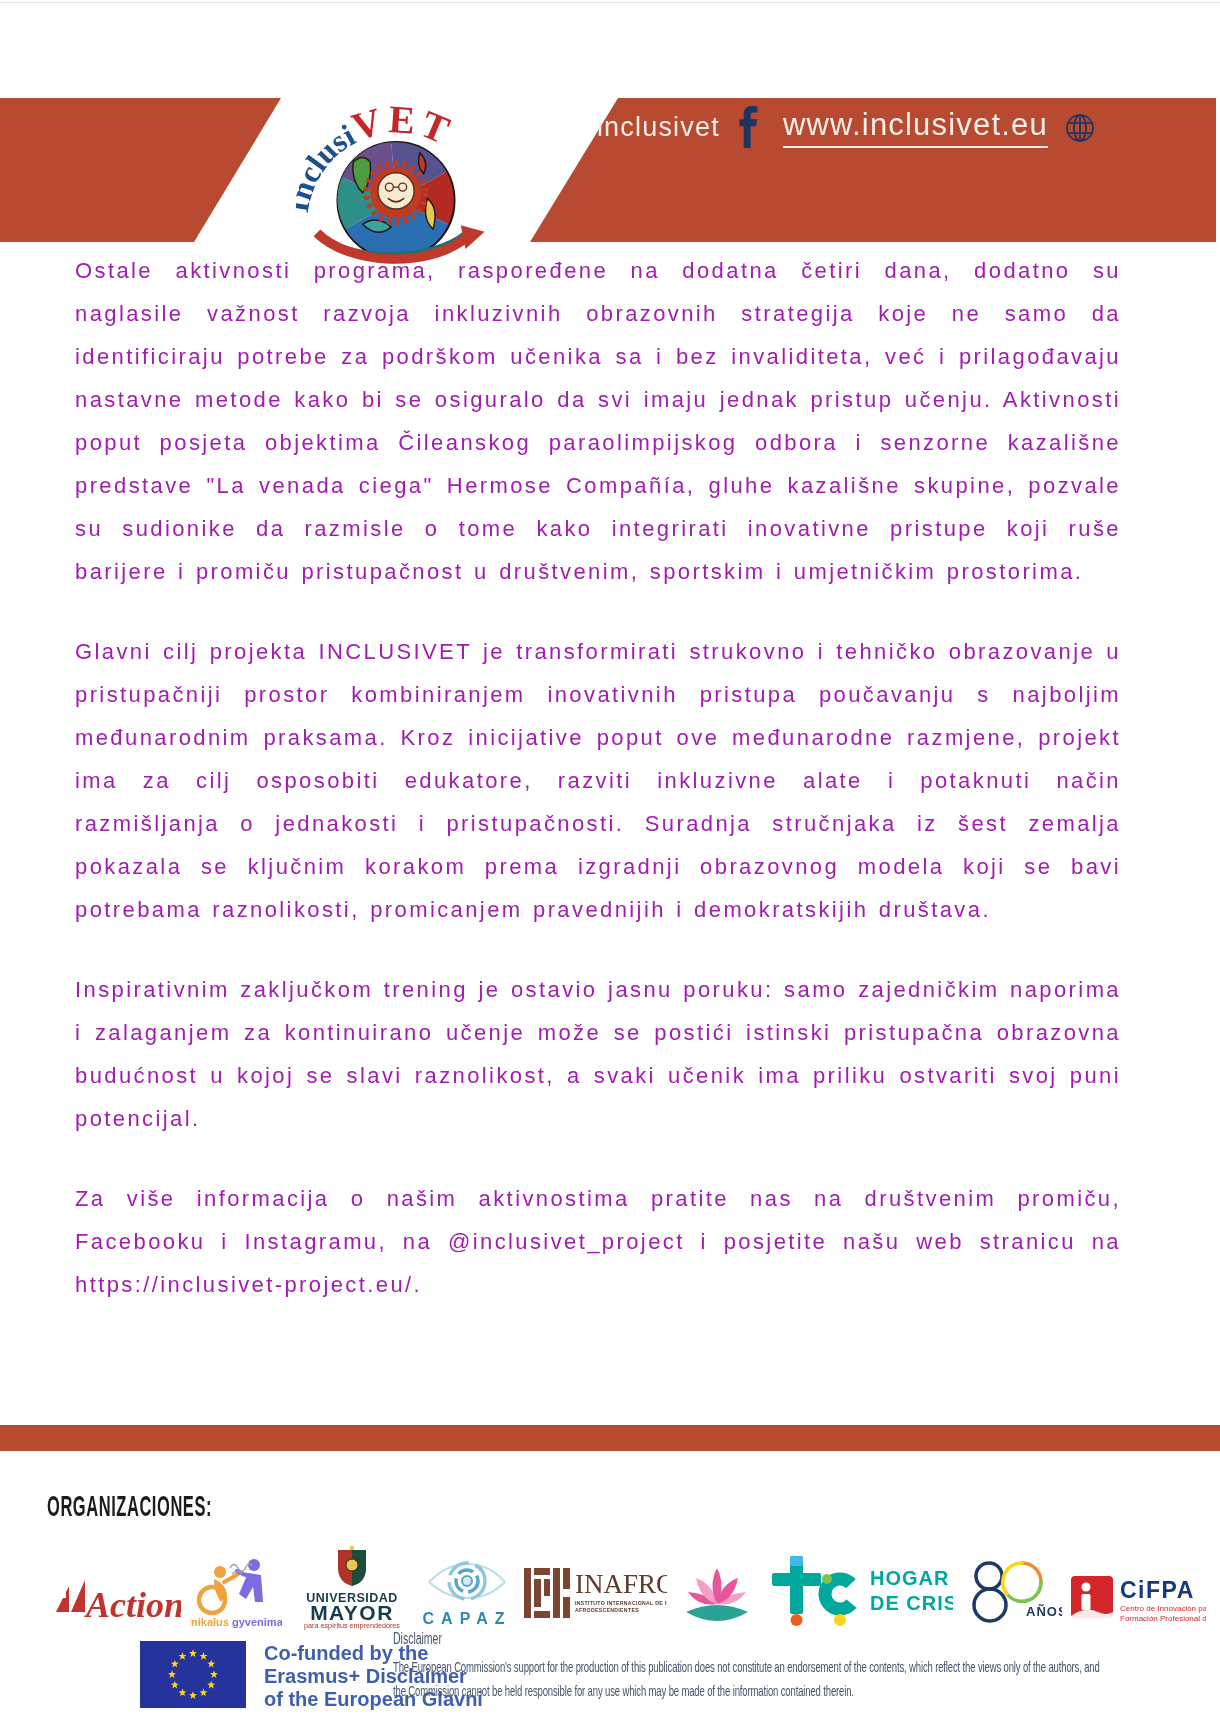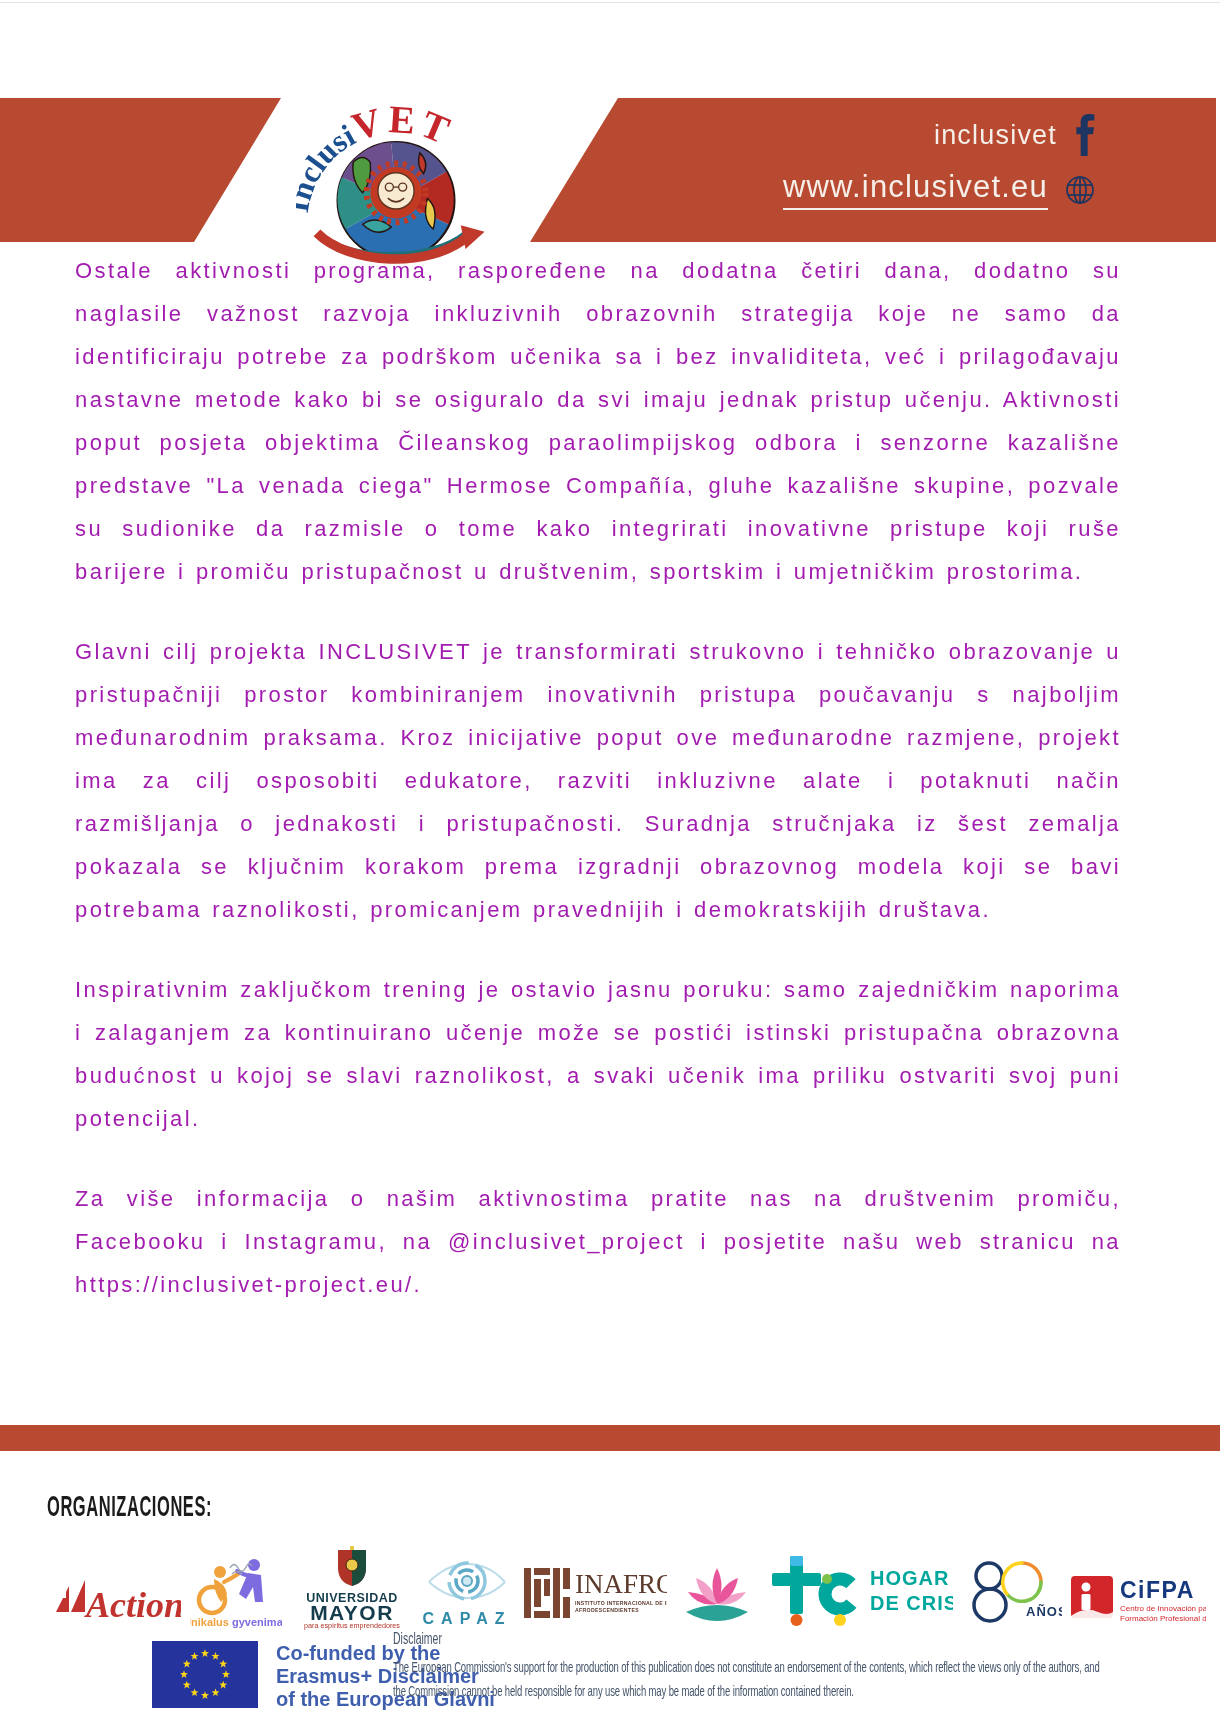--- a/index.html
+++ b/index.html
@@ -17,21 +17,21 @@
 
   
   .band { position:absolute; top:98px; height:144px; background:#B74A30; }
   .band-left  { left:0; width:300px;
     clip-path: polygon(0 0, 281px 0, 194px 100%, 0 100%); }
   .band-right { left:530px; width:686px;
     clip-path: polygon(88px 0, 100% 0, 100% 100%, 0 100%); }
 
   .logo-svg { position:absolute; left:296px; top:86px; width:200px; height:186px; }
 
-  .header-right { position:absolute; right:124px; top:106px; display:flex; flex-direction:column; align-items:flex-end; gap:13px;margin-top:8px; }
+  .header-right { position:absolute; right:124px; top:106px; display:flex; align-items:flex-end; gap:24px; }
   .hr-row { display:flex; align-items:center; gap:16px; }
   .hr-label { color:#f6efe9; font-size:27px; letter-spacing:1.2px; }
   .hr-link  { color:#f6efe9; font-size:31px; letter-spacing:1.2px; text-decoration:none; border-bottom:2px solid #f6efe9; padding-bottom:3px; cursor:pointer; }
   .fb-svg { width:23px; height:42px; display:block; }
   .globe-svg { width:32px; height:32px; display:block; }
 
   
   .body-text {
     position:absolute; left:75px; top:249px; width:1046px;
     color:#a21caf; font-size:22px; line-height:43px;
@@ -49,21 +49,21 @@
     font-size:30px; font-weight:600; color:#1b1b1b;
     transform:scaleX(0.55); transform-origin:left center;
     white-space:nowrap; letter-spacing:1px;
   }
   .logos-row {
     position:absolute; left:56px; top:1530px; width:1150px; height:100px;
     display:flex; align-items:flex-end; justify-content:space-between;
   }
   .logo-item { display:block; flex:0 0 auto; }
 
-  .eu-block { position:absolute; left:152px; top:1641px; display:flex; gap:18px; }
+  .eu-block { position:absolute; left:140px; top:1641px; display:flex; gap:18px; }
   .eu-flag { width:106px; height:67px; display:block; }
   .eu-text { color:#3f5fae; font-size:20px; font-weight:600; line-height:23px; padding-top:1px; }
 
   .disclaimer {
     position:absolute; left:393px; top:1630px; width:1090px;
     transform:scaleX(0.655); transform-origin:top left;
     color:#44546A;
   }
   .disc-title { font-size:16px; margin-bottom:7px; }
   .disc-text  { font-size:14.5px; line-height:24px; letter-spacing:-0.2px; }

